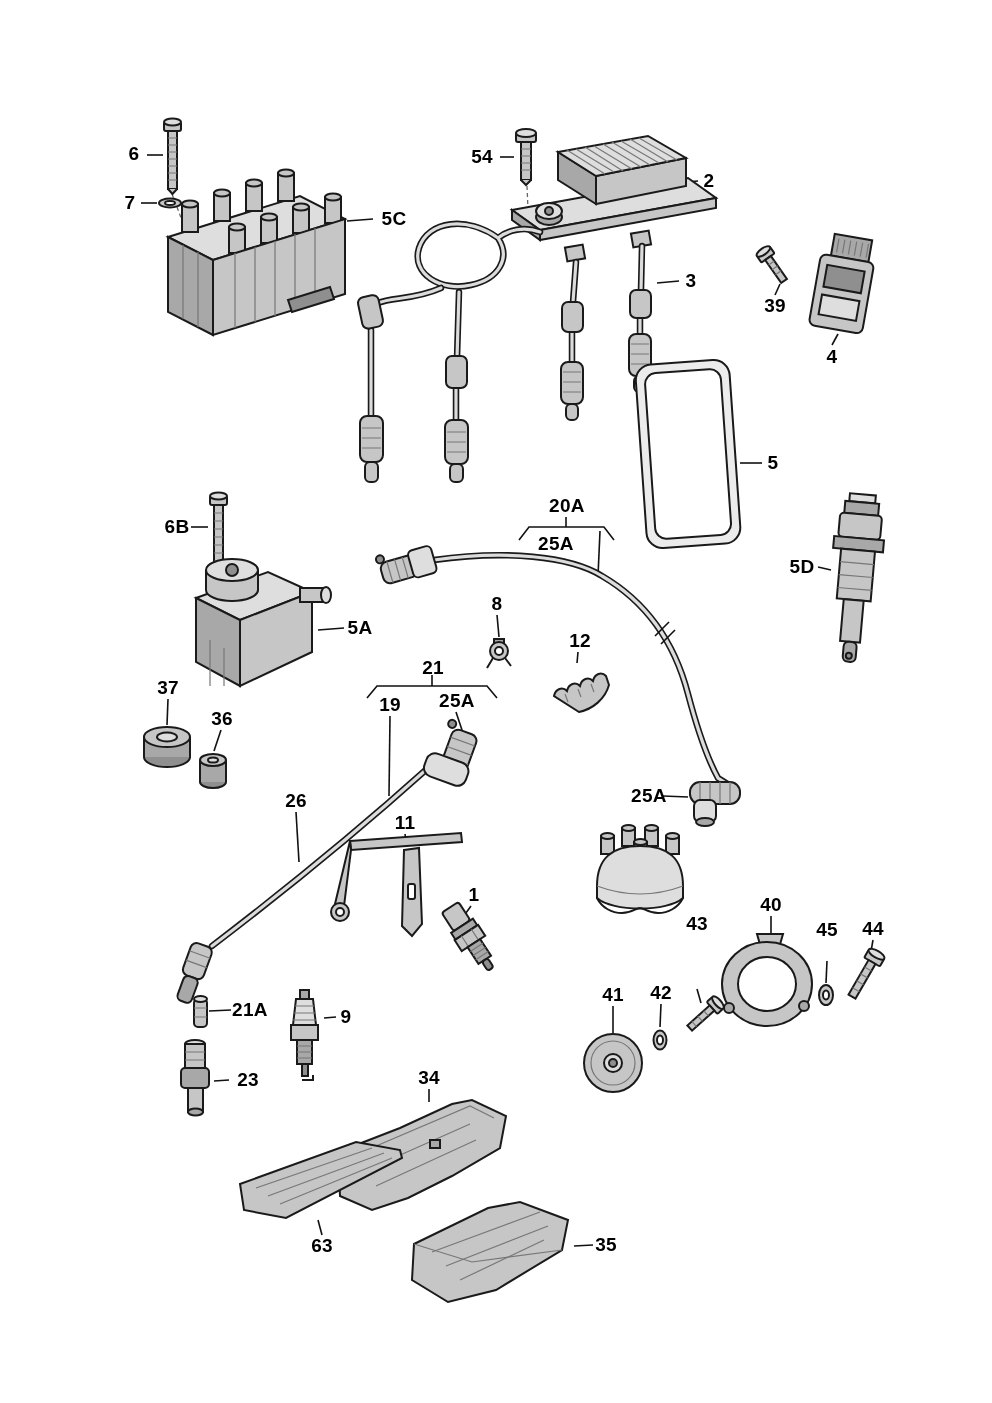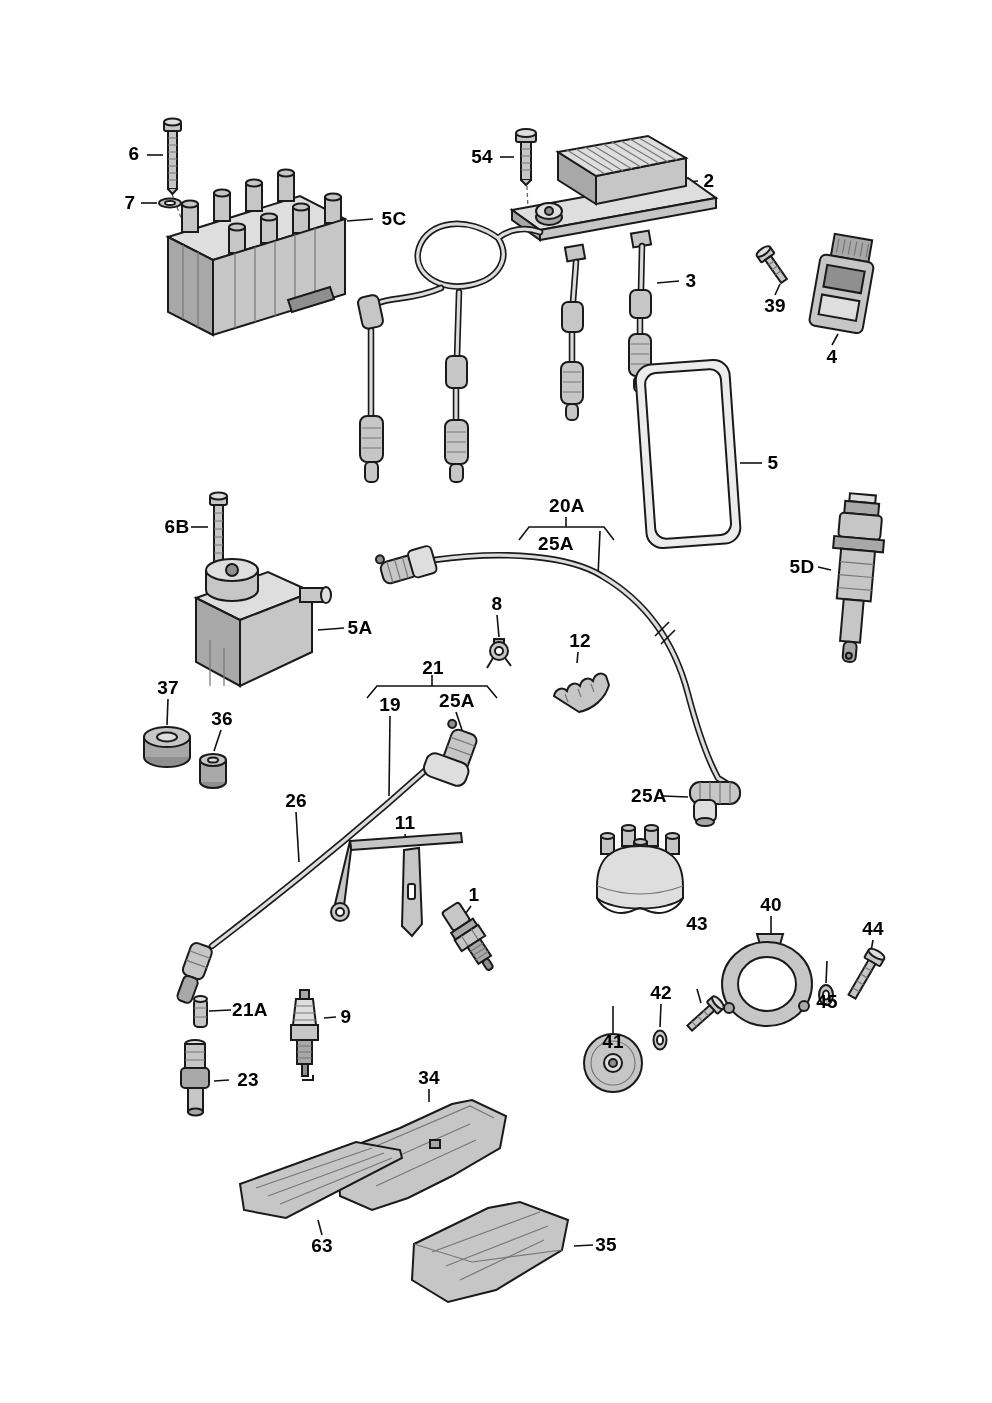--- a/index.html
+++ b/index.html
@@ -418,25 +418,25 @@
   <div class="lbl" style="left:168px;top:688px">37</div>
   <div class="lbl" style="left:222px;top:719px">36</div>
   <div class="lbl" style="left:433px;top:668px">21</div>
   <div class="lbl" style="left:390px;top:705px">19</div>
   <div class="lbl" style="left:457px;top:701px">25A</div>
   <div class="lbl" style="left:296px;top:801px">26</div>
   <div class="lbl" style="left:405px;top:823px">11</div>
   <div class="lbl" style="left:474px;top:895px">1</div>
   <div class="lbl" style="left:649px;top:796px">25A</div>
   <div class="lbl" style="left:771px;top:905px">40</div>
-  <div class="lbl" style="left:827px;top:1002px">45</div>
+  <div class="lbl" style="left:827px;top:930px">45</div>
   <div class="lbl" style="left:873px;top:929px">44</div>
   <div class="lbl" style="left:697px;top:924px">43</div>
   <div class="lbl" style="left:661px;top:993px">42</div>
-  <div class="lbl" style="left:613px;top:1042px">41</div>
+  <div class="lbl" style="left:613px;top:995px">41</div>
   <div class="lbl" style="left:250px;top:1010px">21A</div>
   <div class="lbl" style="left:346px;top:1017px">9</div>
   <div class="lbl" style="left:248px;top:1080px">23</div>
   <div class="lbl" style="left:429px;top:1078px">34</div>
   <div class="lbl" style="left:322px;top:1246px">63</div>
   <div class="lbl" style="left:606px;top:1245px">35</div>
 </div>
 
 </div>
 

